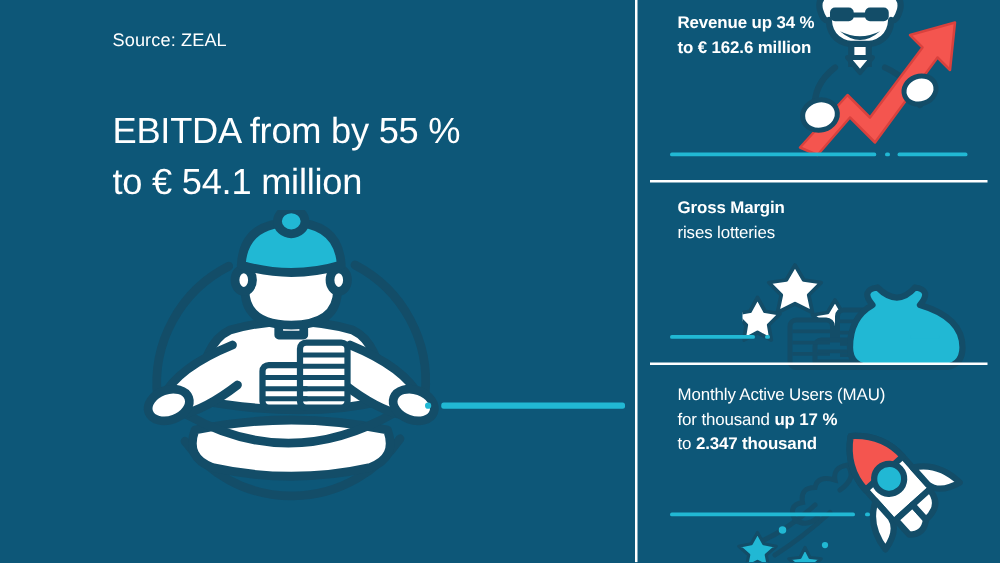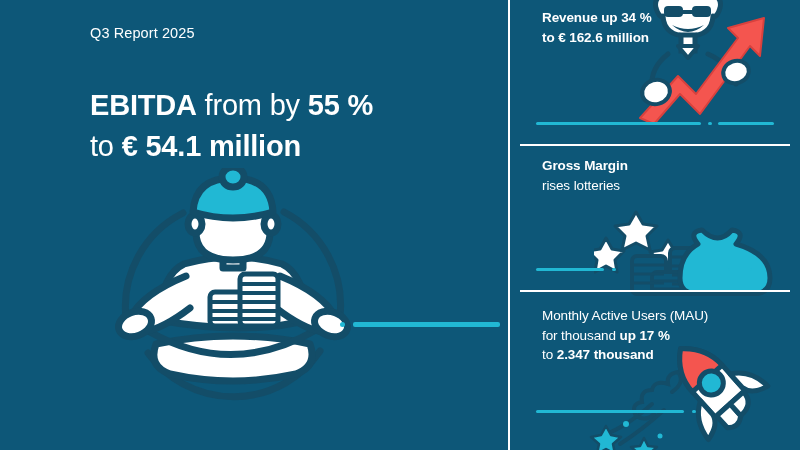--- a/index.html
+++ b/index.html
@@ -37,21 +37,21 @@
   .headline {
     position: absolute;
     left: 90px; top: 85px;
     color: #ffffff;
     font-size: 29px;
     line-height: 1.42;
     letter-spacing: -.2px;
     font-weight: 400;
     white-space: nowrap;
   }
-  .headline b { font-weight: 700; }
+  .headline b { font-weight: 400; }
 
   
   .hero {
     position: absolute;
     left: 88px; top: 168px;
     width: 290px; height: 235px;
   }
 
   
   .connector {
@@ -144,21 +144,21 @@
   }
 </style>
 </head>
 <body>
 
 <div id="infographic">
 
   <div class="left-col">
 
     <div class="source-block">
-      <div>Q3 Report 2025</div>
+      <div>Source: ZEAL</div>
     </div>
 
     <div class="headline">
       <div>
         <b>EBITDA</b><span> from by </span><b>55 %</b>
       </div>
       <div>
         <span>to </span><b>€ 54.1 million</b>
       </div>
     </div>

